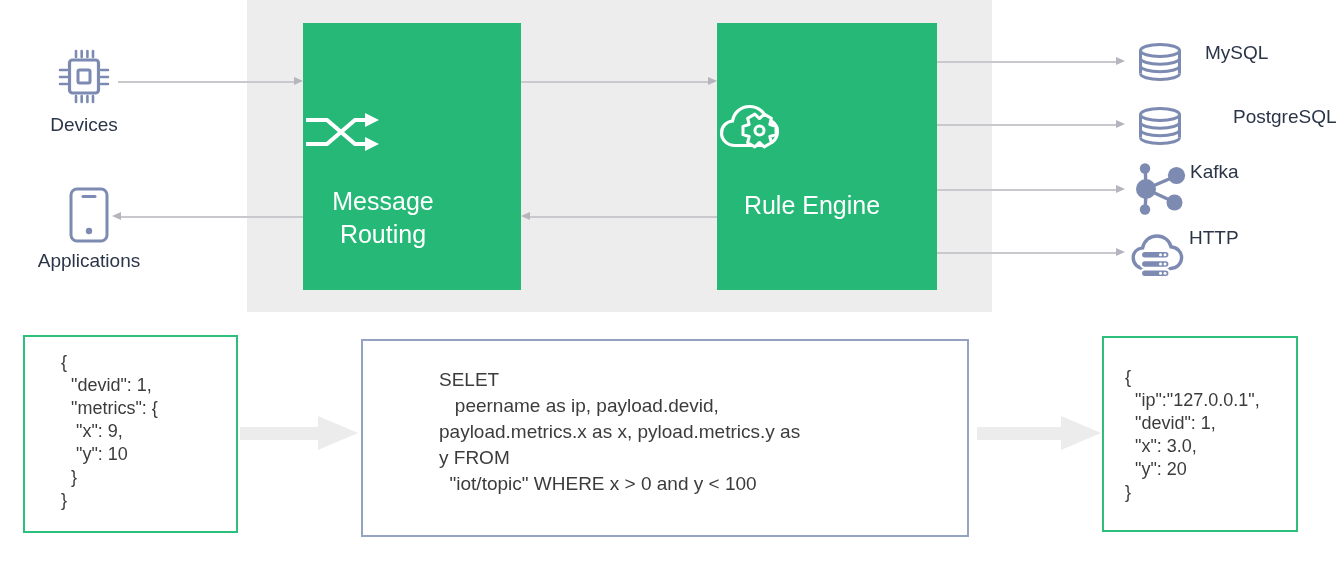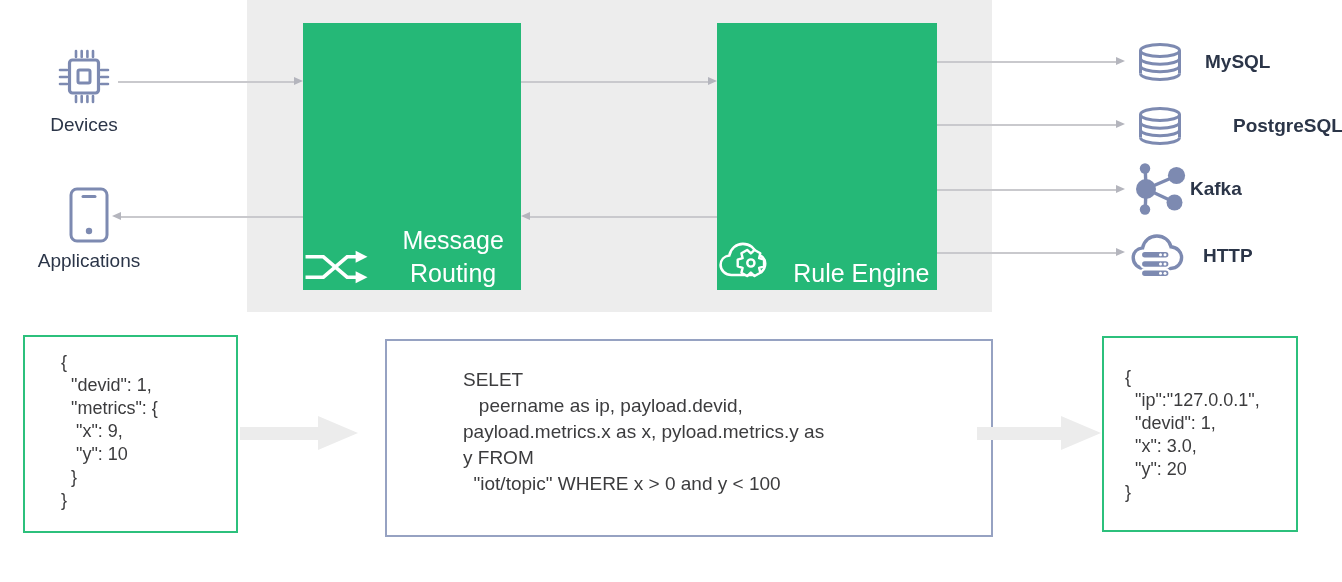--- a/index.html
+++ b/index.html
@@ -17,50 +17,50 @@
   .tri-l{position:absolute;width:0;height:0;border-top:4.5px solid transparent;
          border-bottom:4.5px solid transparent;border-right:9px solid #b4b5bd;}
 
   
   .fat-body{position:absolute;height:13px;background:#ececec;}
   .fat-tri{position:absolute;width:0;height:0;border-top:17px solid transparent;
            border-bottom:17px solid transparent;border-left:40px solid #ececec;}
 
   
   .gbox{position:absolute;width:218px;height:267px;background:#25b877;
-        display:flex;align-items:flex-end;gap:16px;}
+        display:flex;flex-direction:column;align-items:flex-start;}
   #mr-box{left:303px;top:23px;}
   #re-box{left:717px;top:23px;width:220px;}
   .gbox-label{color:#fff;font-size:25px;line-height:33px;text-align:center;width:160px;}
   #mr-box .gbox-label{margin-top:30px;}
-  #re-box .gbox-label{margin-top:24px;width:190px;}
+  #re-box .gbox-label{margin-top:32px;width:190px;}
   #mr-box svg{margin-top:86px;}
   #re-box svg{margin-top:76px;}
 
   
   .vnode{position:absolute;display:flex;flex-direction:column;align-items:center;}
   #devices{left:24px;top:46px;width:120px;}
   #applications{left:14px;top:186px;width:150px;}
   .vnode .node-label{margin-top:6px;font-size:19px;color:#2b3548;}
-  .hnode{position:absolute;display:flex;align-items:center;font-weight:bold;}
+  .hnode{position:absolute;display:flex;}
   #out-mysql{left:1137px;top:42px;}
   #out-pg{left:1137px;top:106px;gap:28px;}
   #out-kafka{left:1132px;top:161px;}
   #out-http{left:1129px;top:227px;}
   .hnode .node-label{font-size:19px;color:#2b3548;}
   #out-mysql .node-label,#out-pg .node-label{margin-left:22px;}
   #out-kafka .node-label{margin-left:0;}
-  #out-http .node-label{margin-left:14px;}
+  #out-http .node-label{}
 
   
   .codebox{position:absolute;background:#fff;box-sizing:border-box;}
   .codebox.green{border:2px solid #2cc07c;}
   .codebox.blue{border:2px solid #96a2c2;}
   #json-in{left:23px;top:335px;width:215px;height:198px;}
-  #sql-box{left:361px;top:339px;width:608px;height:198px;margin-left:24px;}
+  #sql-box{left:361px;top:339px;width:608px;height:198px;}
   #json-out{left:1102px;top:336px;width:196px;height:196px;}
   pre.code{margin:0;font-family:"Liberation Sans",sans-serif;color:#3c3c3e;white-space:pre;}
   #json-in pre.code{margin:14px 0 0 36px;font-size:18px;line-height:23px;}
   #sql-box pre.code{margin:26px 0 0 76px;font-size:19px;line-height:26px;}
   #json-out pre.code{margin:28px 0 0 21px;font-size:18px;line-height:23px;}
 </style>
 </head>
 <body>
 
 <div id="canvas">

